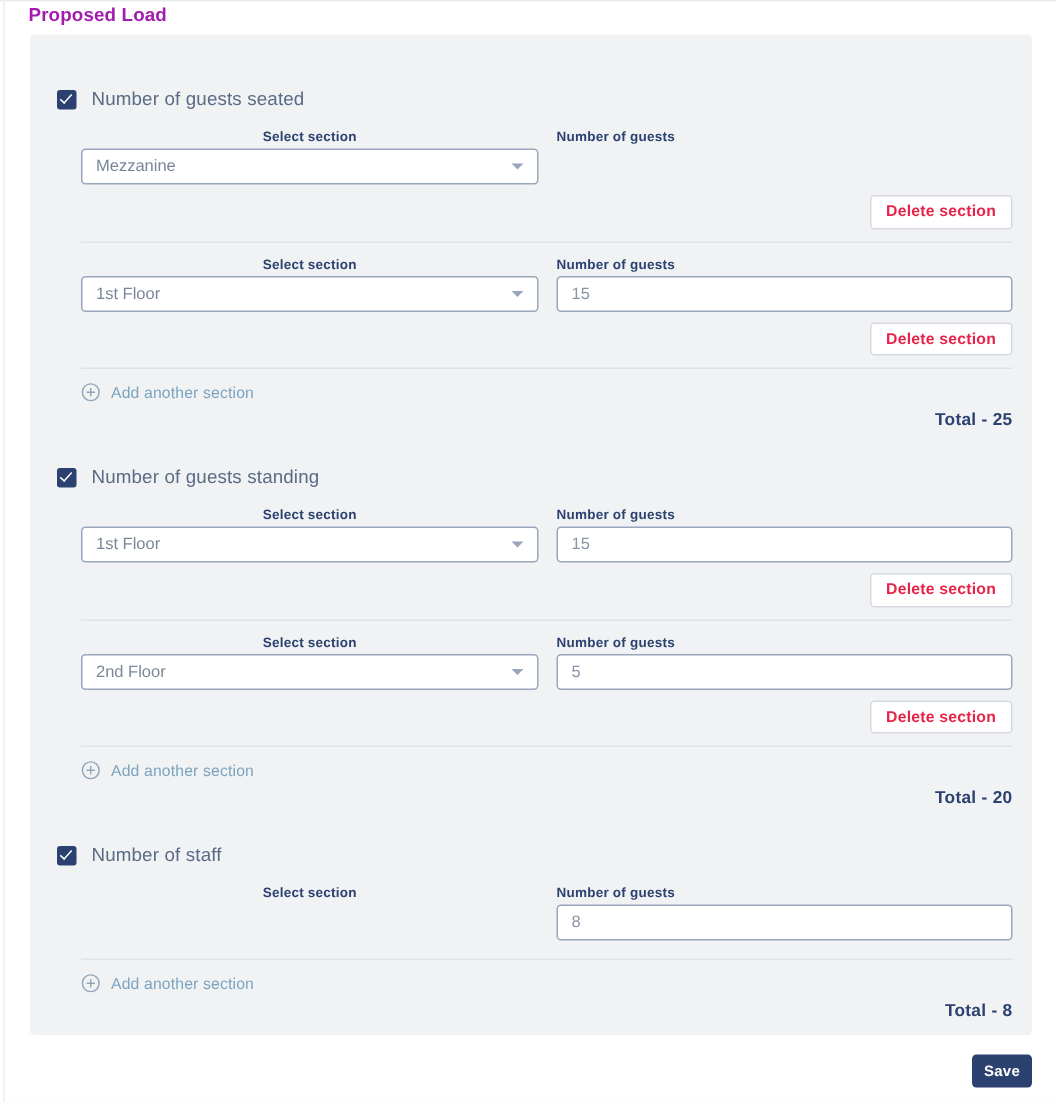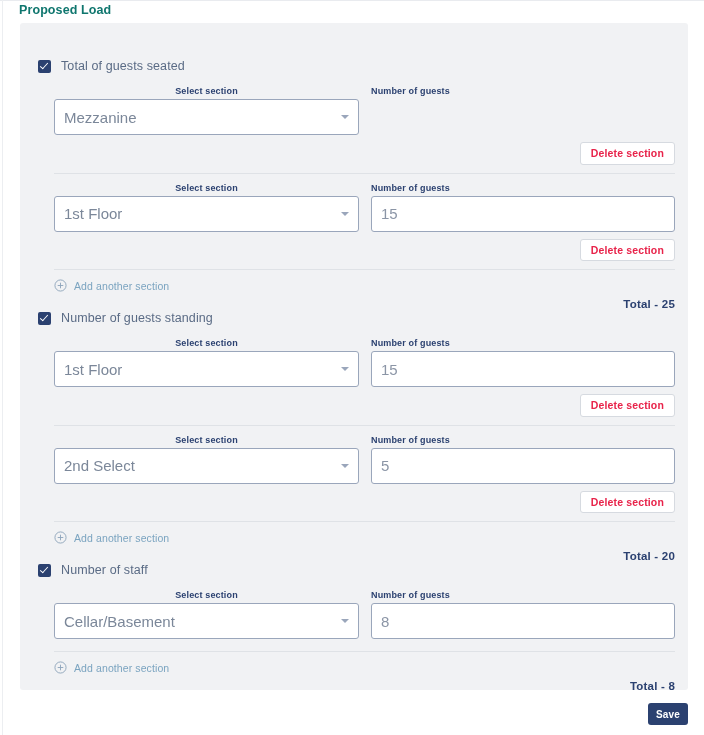--- a/index.html
+++ b/index.html
@@ -32,21 +32,21 @@
     background: #eceef1;
   }
 
   
   .page-heading {
     position: absolute;
     top: 3px;
     left: 19px;
     font-size: 12.5px;
     font-weight: bold;
-    color: #0f766e;
+    color: #a21caf;
     letter-spacing: 0.1px;
   }
 
   
   .panel {
     position: absolute;
     top: 23px;
     left: 20px;
     width: 668px;
     height: 667px;
@@ -121,29 +121,29 @@
     flex: 1 1 auto;
   }
   .field-label {
     font-size: 9px;
     font-weight: bold;
     color: #2b4170;
     letter-spacing: 0.15px;
     margin-bottom: 3px;
   }
   .control {
-    height: 36px;
+    height: 24px;
     background: #ffffff;
     border: 1px solid #9aa6bb;
     border-radius: 3px;
     box-sizing: border-box;
     display: flex;
     align-items: center;
     padding: 0 9px;
-    font-size: 15px;
+    font-size: 11px;
     color: #7b8799;
     position: relative;
     cursor: pointer;
   }
   .control.input-ctl {
     cursor: text;
     color: #8b95a6;
   }
   .caret {
     position: absolute;
@@ -239,21 +239,21 @@
 
 <div class="top-hairline"></div>
 <div class="left-hairline"></div>
 
 <div class="page-heading">Proposed Load</div>
 
 <div class="panel" id="panel">
     <div class="group" style="position: absolute; left: 0px; right: 0px; top: 32px;">
       <div class="group-header">
         <span class="checkbox"></span>
-        <span class="group-title">Total of guests seated</span>
+        <span class="group-title">Number of guests seated</span>
       </div>
       <div class="rows">
         <div class="row">
           <div class="fields">
             <div class="field-select">
               <div class="field-label">Select section</div>
               <div class="control">
                 <span>Mezzanine</span>
                 <span class="caret"></span>
               </div>
@@ -326,21 +326,21 @@
           <div class="delete-bar">
             <button class="delete-btn">Delete section</button>
           </div>
         </div>
         <div class="row">
           <div class="row-divider"></div>
           <div class="fields">
             <div class="field-select">
               <div class="field-label">Select section</div>
               <div class="control">
-                <span>2nd Select</span>
+                <span>2nd Floor</span>
                 <span class="caret"></span>
               </div>
             </div>
             <div class="field-number">
               <div class="field-label">Number of guests</div>
               <div class="control input-ctl">
                 <span>5</span>
               </div>
             </div>
           </div>
@@ -365,24 +365,20 @@
     <div class="group" style="position: absolute; left: 0px; right: 0px; top: 536px;">
       <div class="group-header">
         <span class="checkbox"></span>
         <span class="group-title">Number of staff</span>
       </div>
       <div class="rows">
         <div class="row">
           <div class="fields">
             <div class="field-select">
               <div class="field-label">Select section</div>
-              <div class="control">
-                <span>Cellar/Basement</span>
-                <span class="caret"></span>
-              </div>
             </div>
             <div class="field-number">
               <div class="field-label">Number of guests</div>
               <div class="control input-ctl">
                 <span>8</span>
               </div>
             </div>
           </div>
           <div style="height:12px"></div>
         </div>

